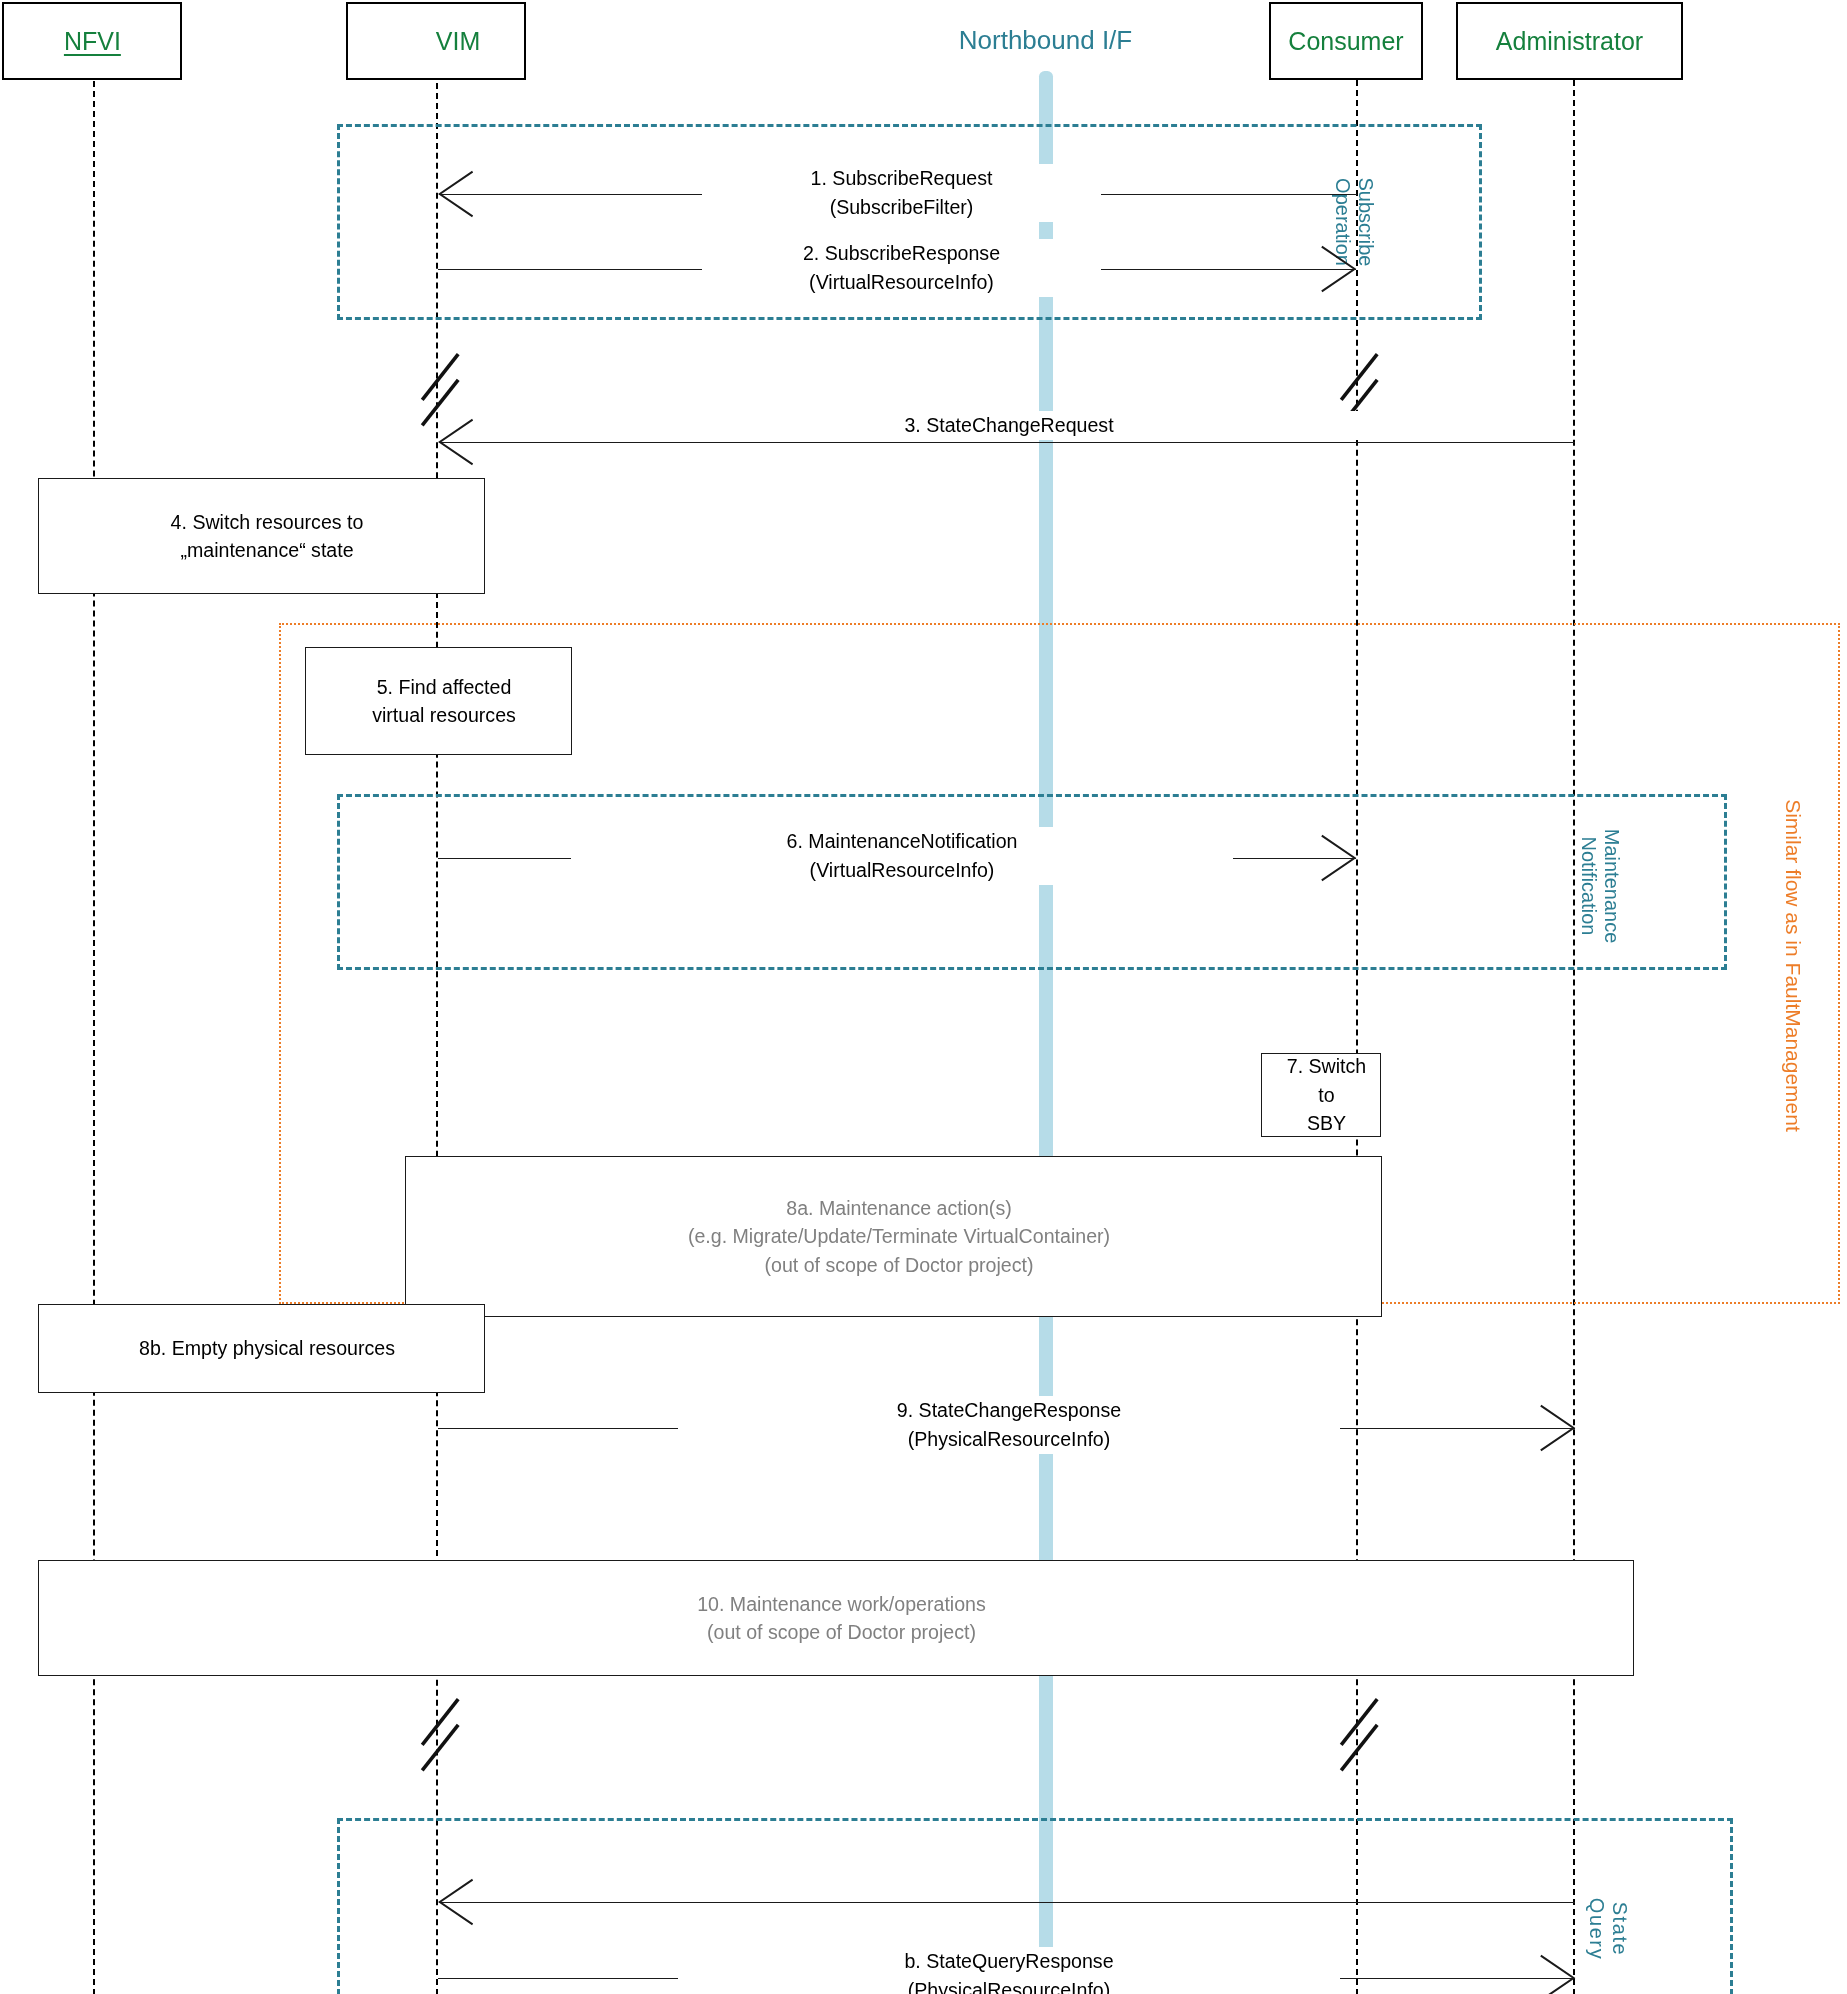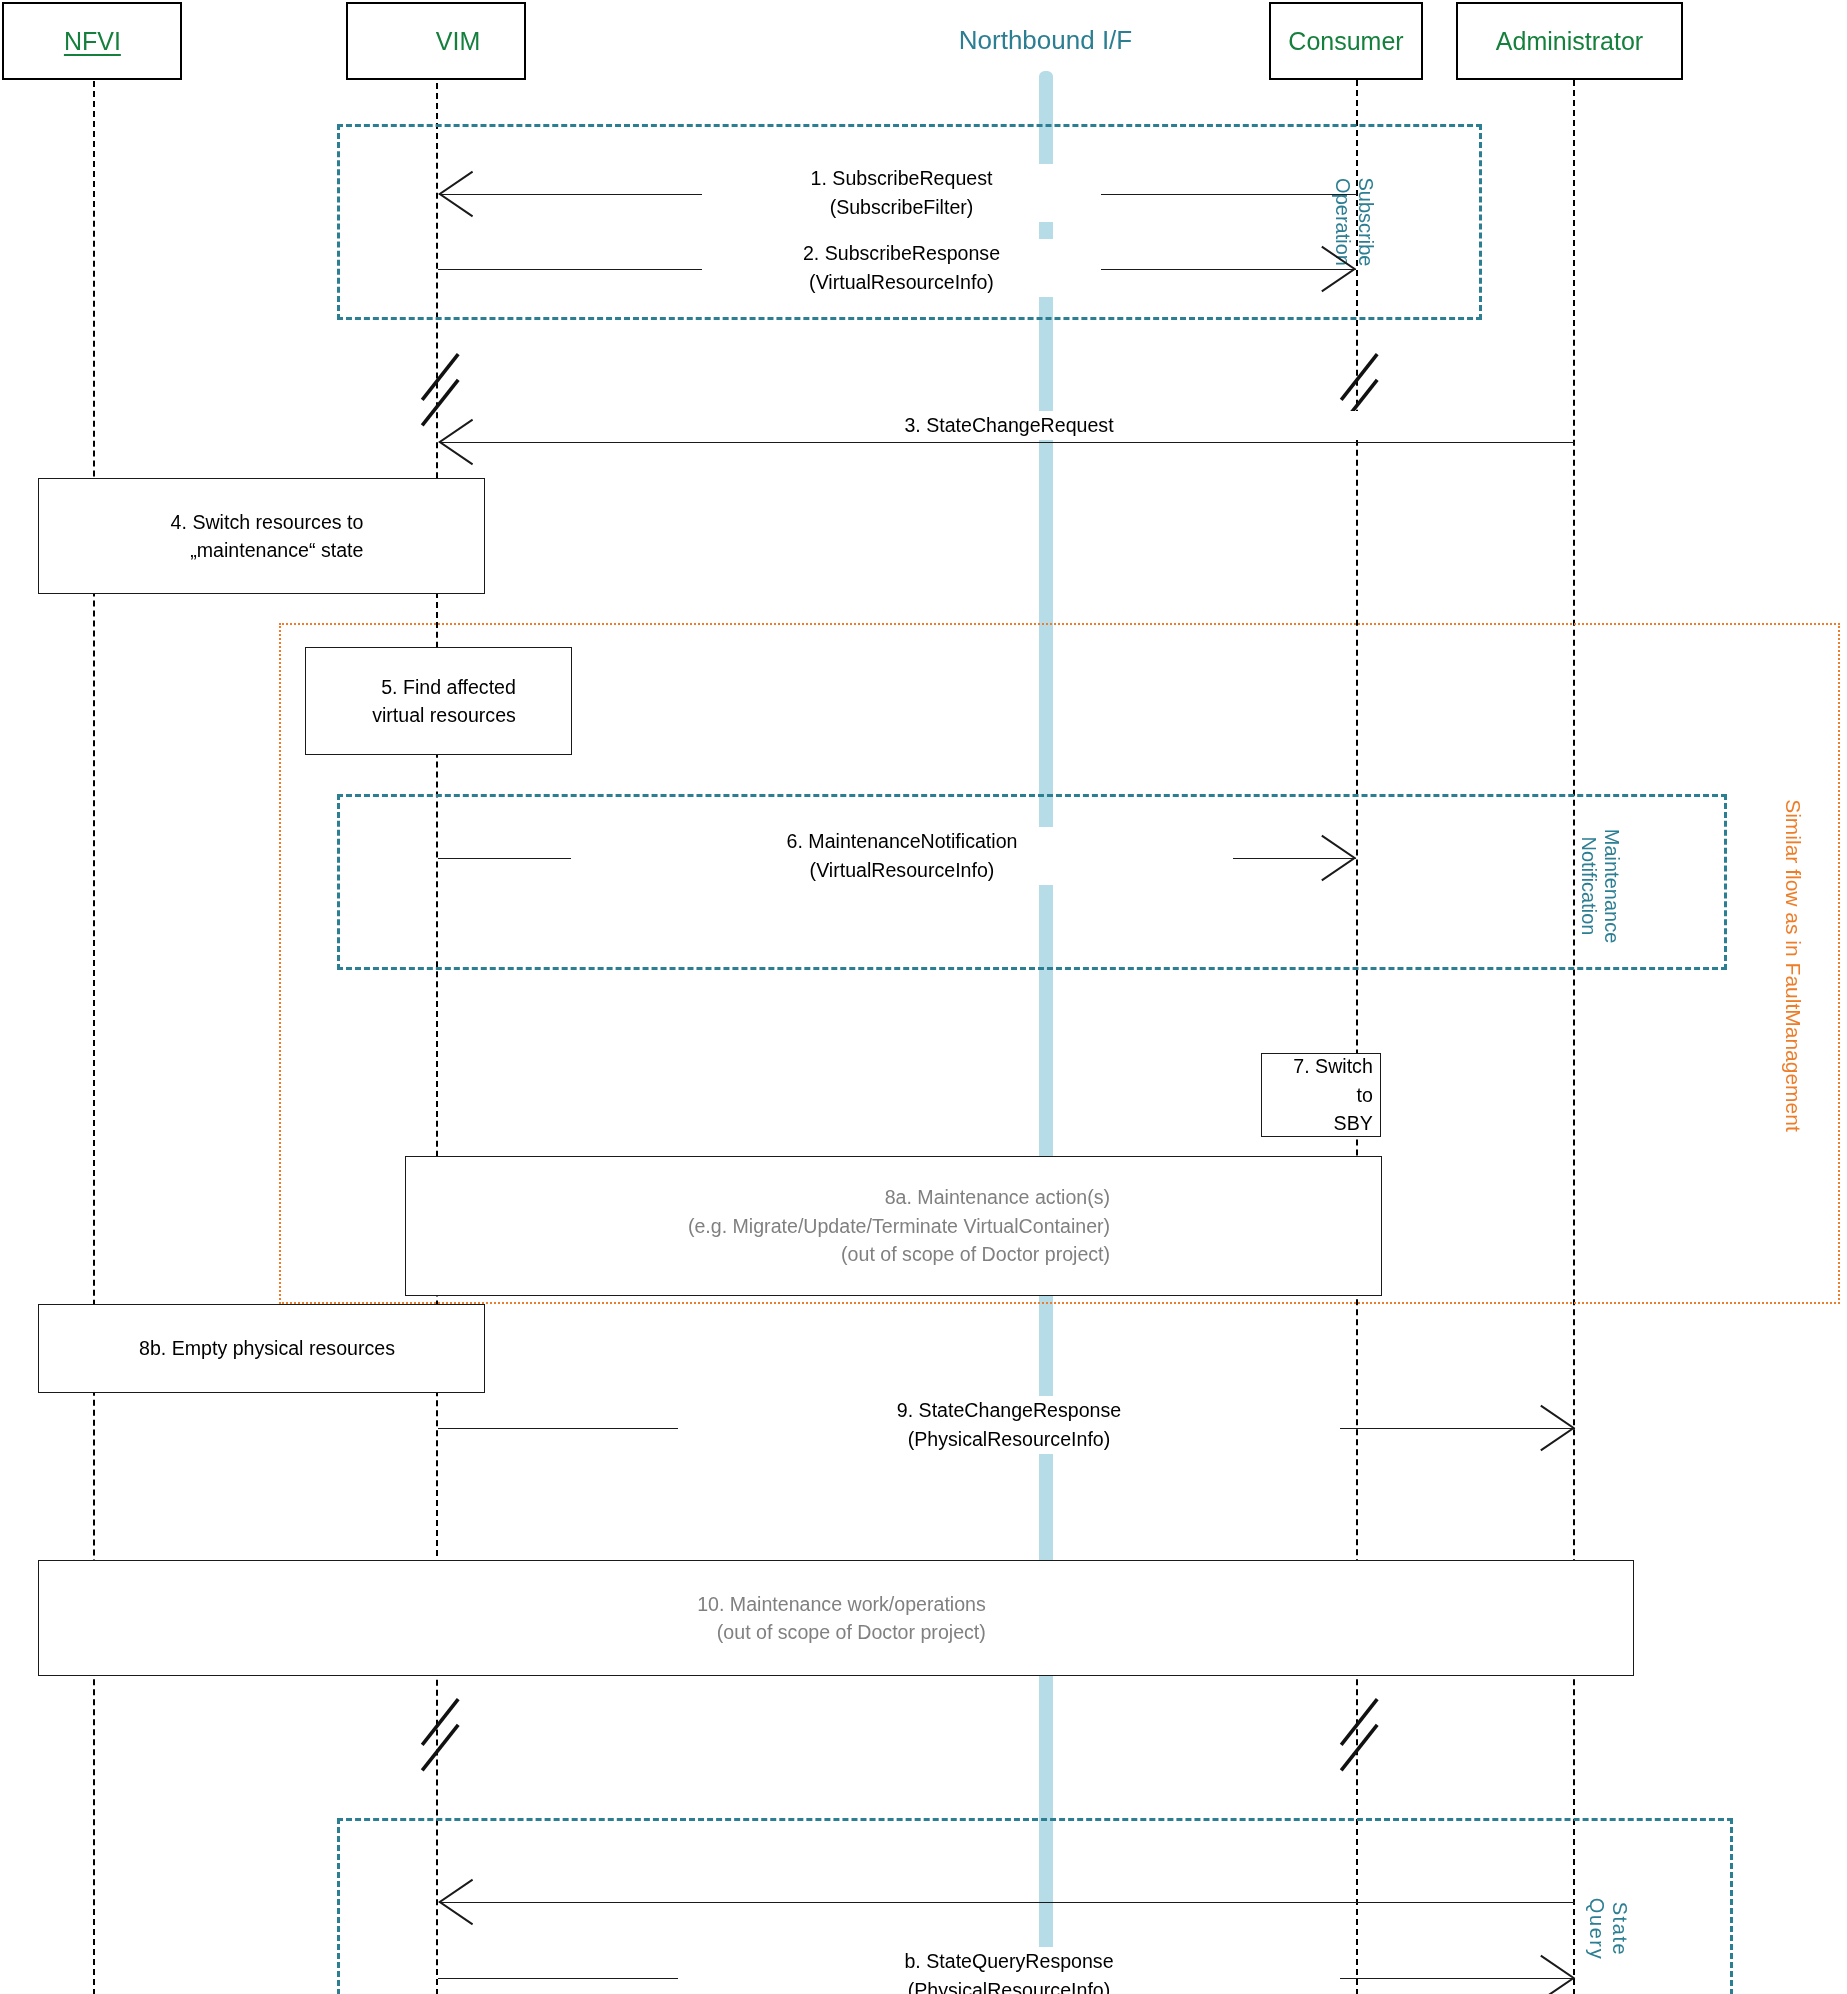--- a/index.html
+++ b/index.html
@@ -53,21 +53,21 @@
 
   
   .act-box{
     position:absolute;
     box-sizing:border-box;
     border:1.2px solid #1a1a1a;
     background:#ffffff;
     display:flex;
     align-items:center;
     justify-content:center;
-    text-align:right;
+    text-align:center;
     padding-left:11px;
   }
   .act-text{
     font-size:19.6px;
     color:#000000;
     line-height:1.45;
     padding:0 7.2px;
   }
   .act-text.grey{ color:#808080; }
 
@@ -236,21 +236,21 @@
     <span class="l2">(VirtualResourceInfo)</span>
   </div>
 
   <div class="act-box" style="left:1261px; top:1053px; width:120px; height:84px;">
     <div class="act-text">
       <span>7. Switch to</span><br>
       <span>SBY</span>
     </div>
   </div>
 
-  <div class="act-box" style="left:405px; top:1156px; width:977px; height:140px;">
+  <div class="act-box" style="left:405px; top:1156px; width:977px; height:161px;">
     <div class="act-text grey">
       <span>8a. Maintenance action(s)</span><br>
       <span>(e.g. Migrate/Update/Terminate VirtualContainer)</span><br>
       <span>(out of scope of Doctor project)</span>
     </div>
   </div>
 
   <div class="act-box" style="left:38px; top:1304px; width:447px; height:89px;">
     <div class="act-text">
       <span>8b. Empty physical resources</span>

